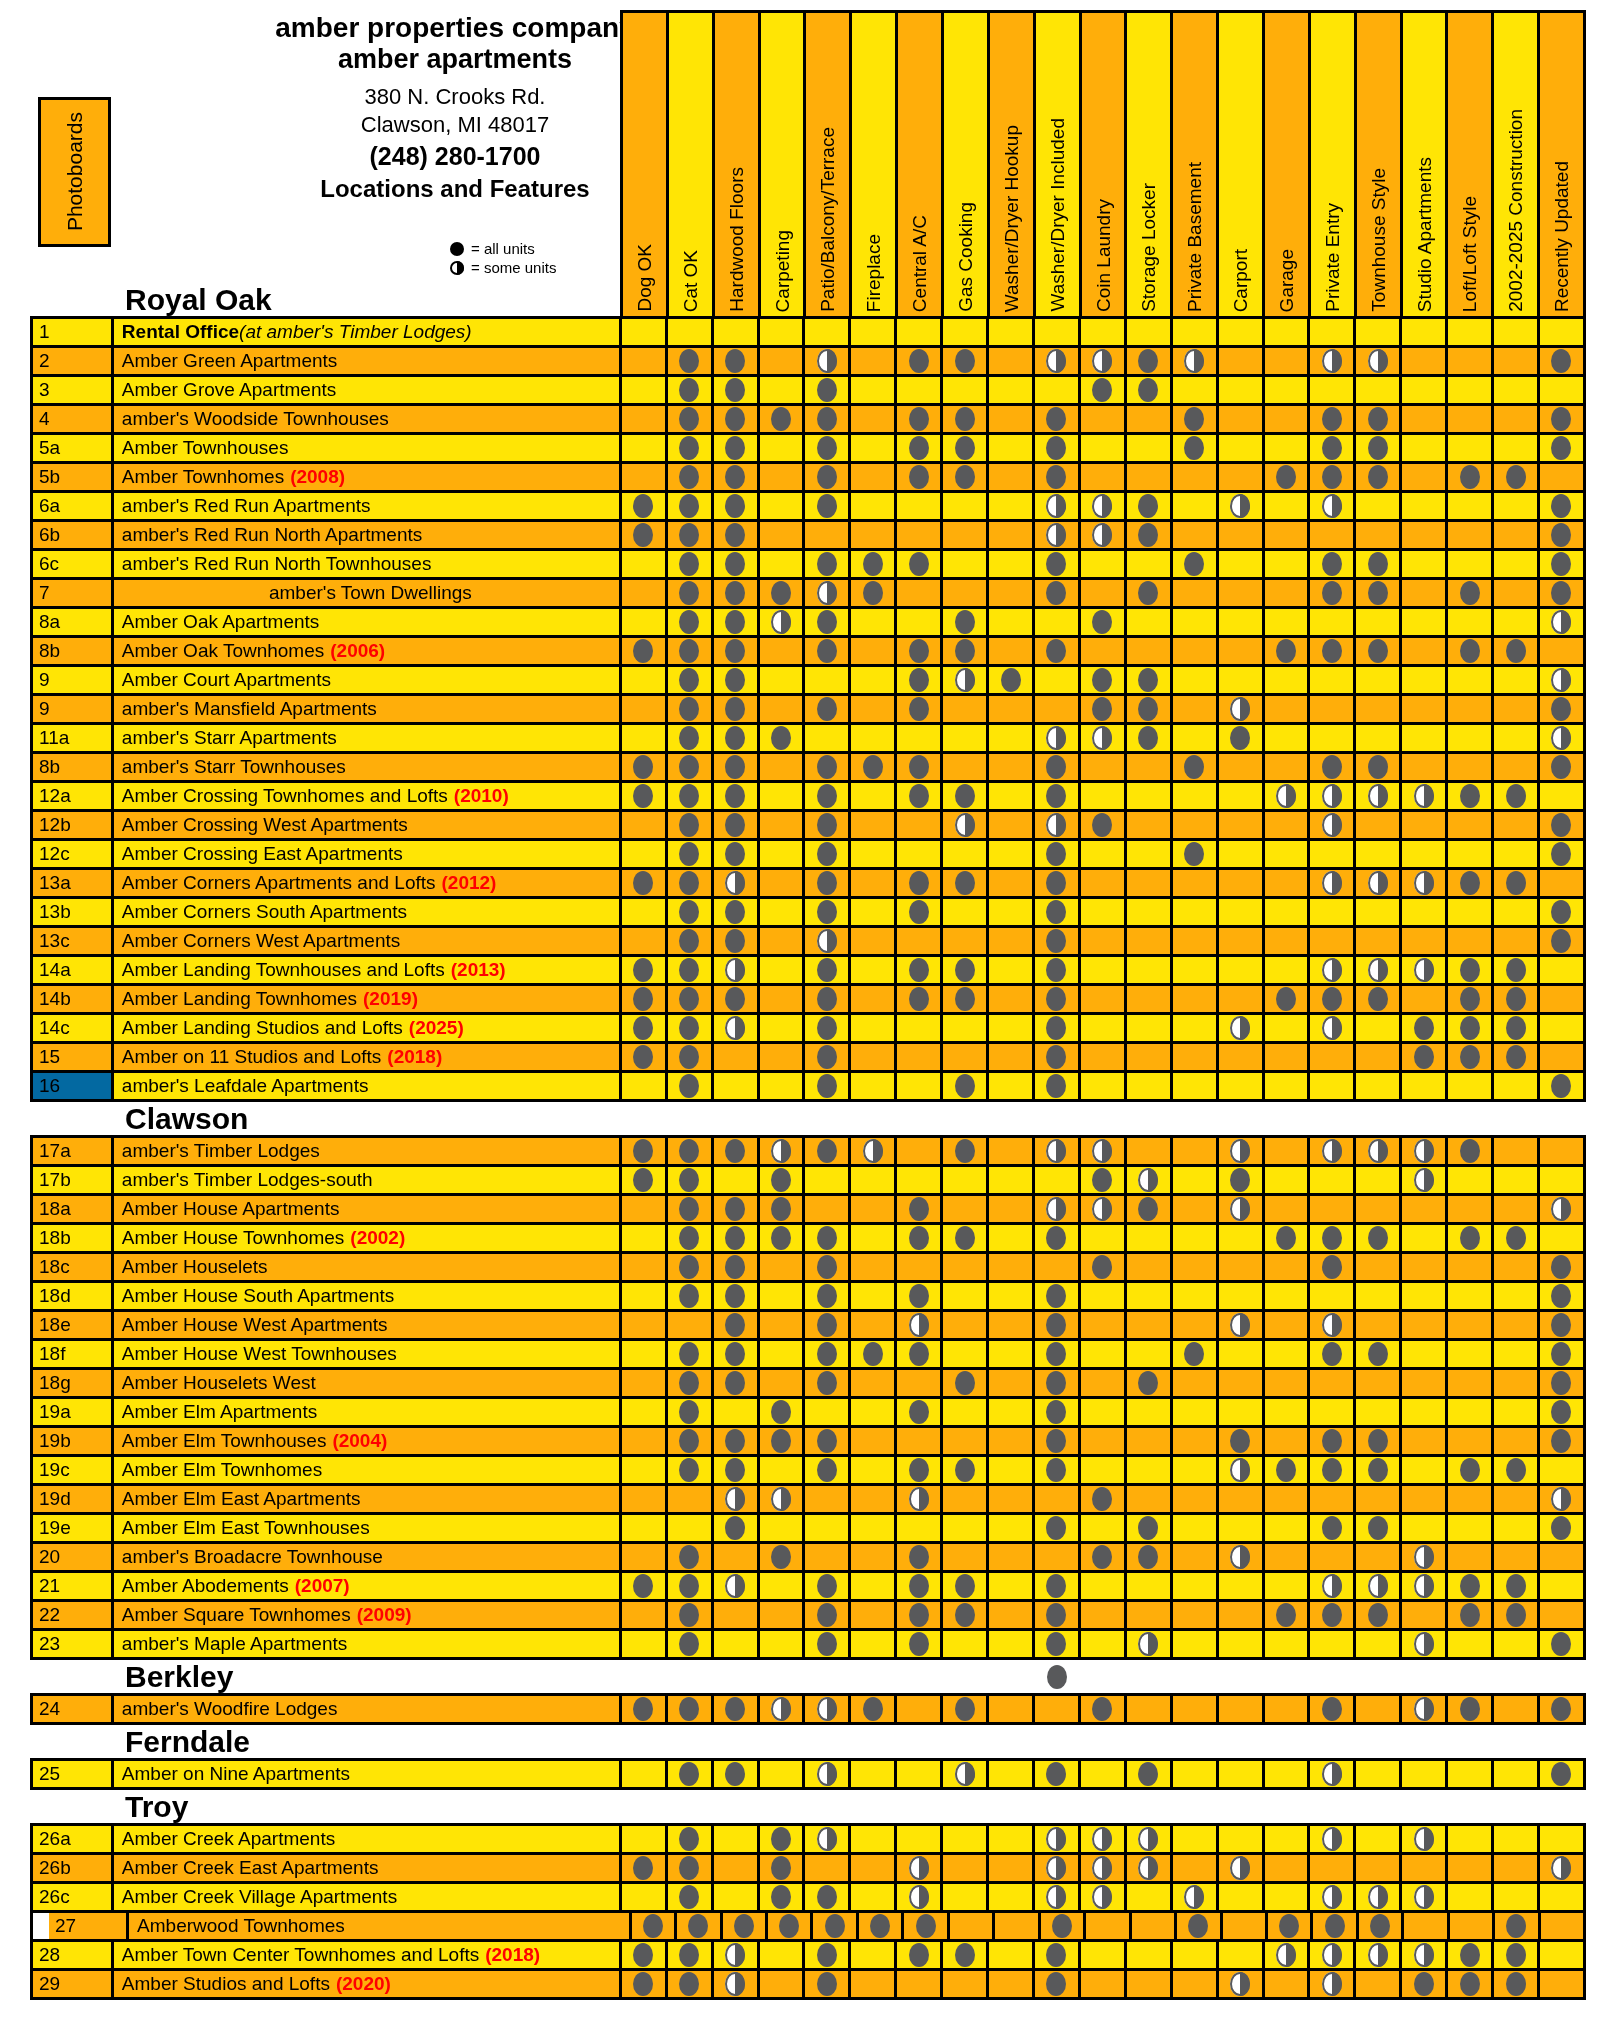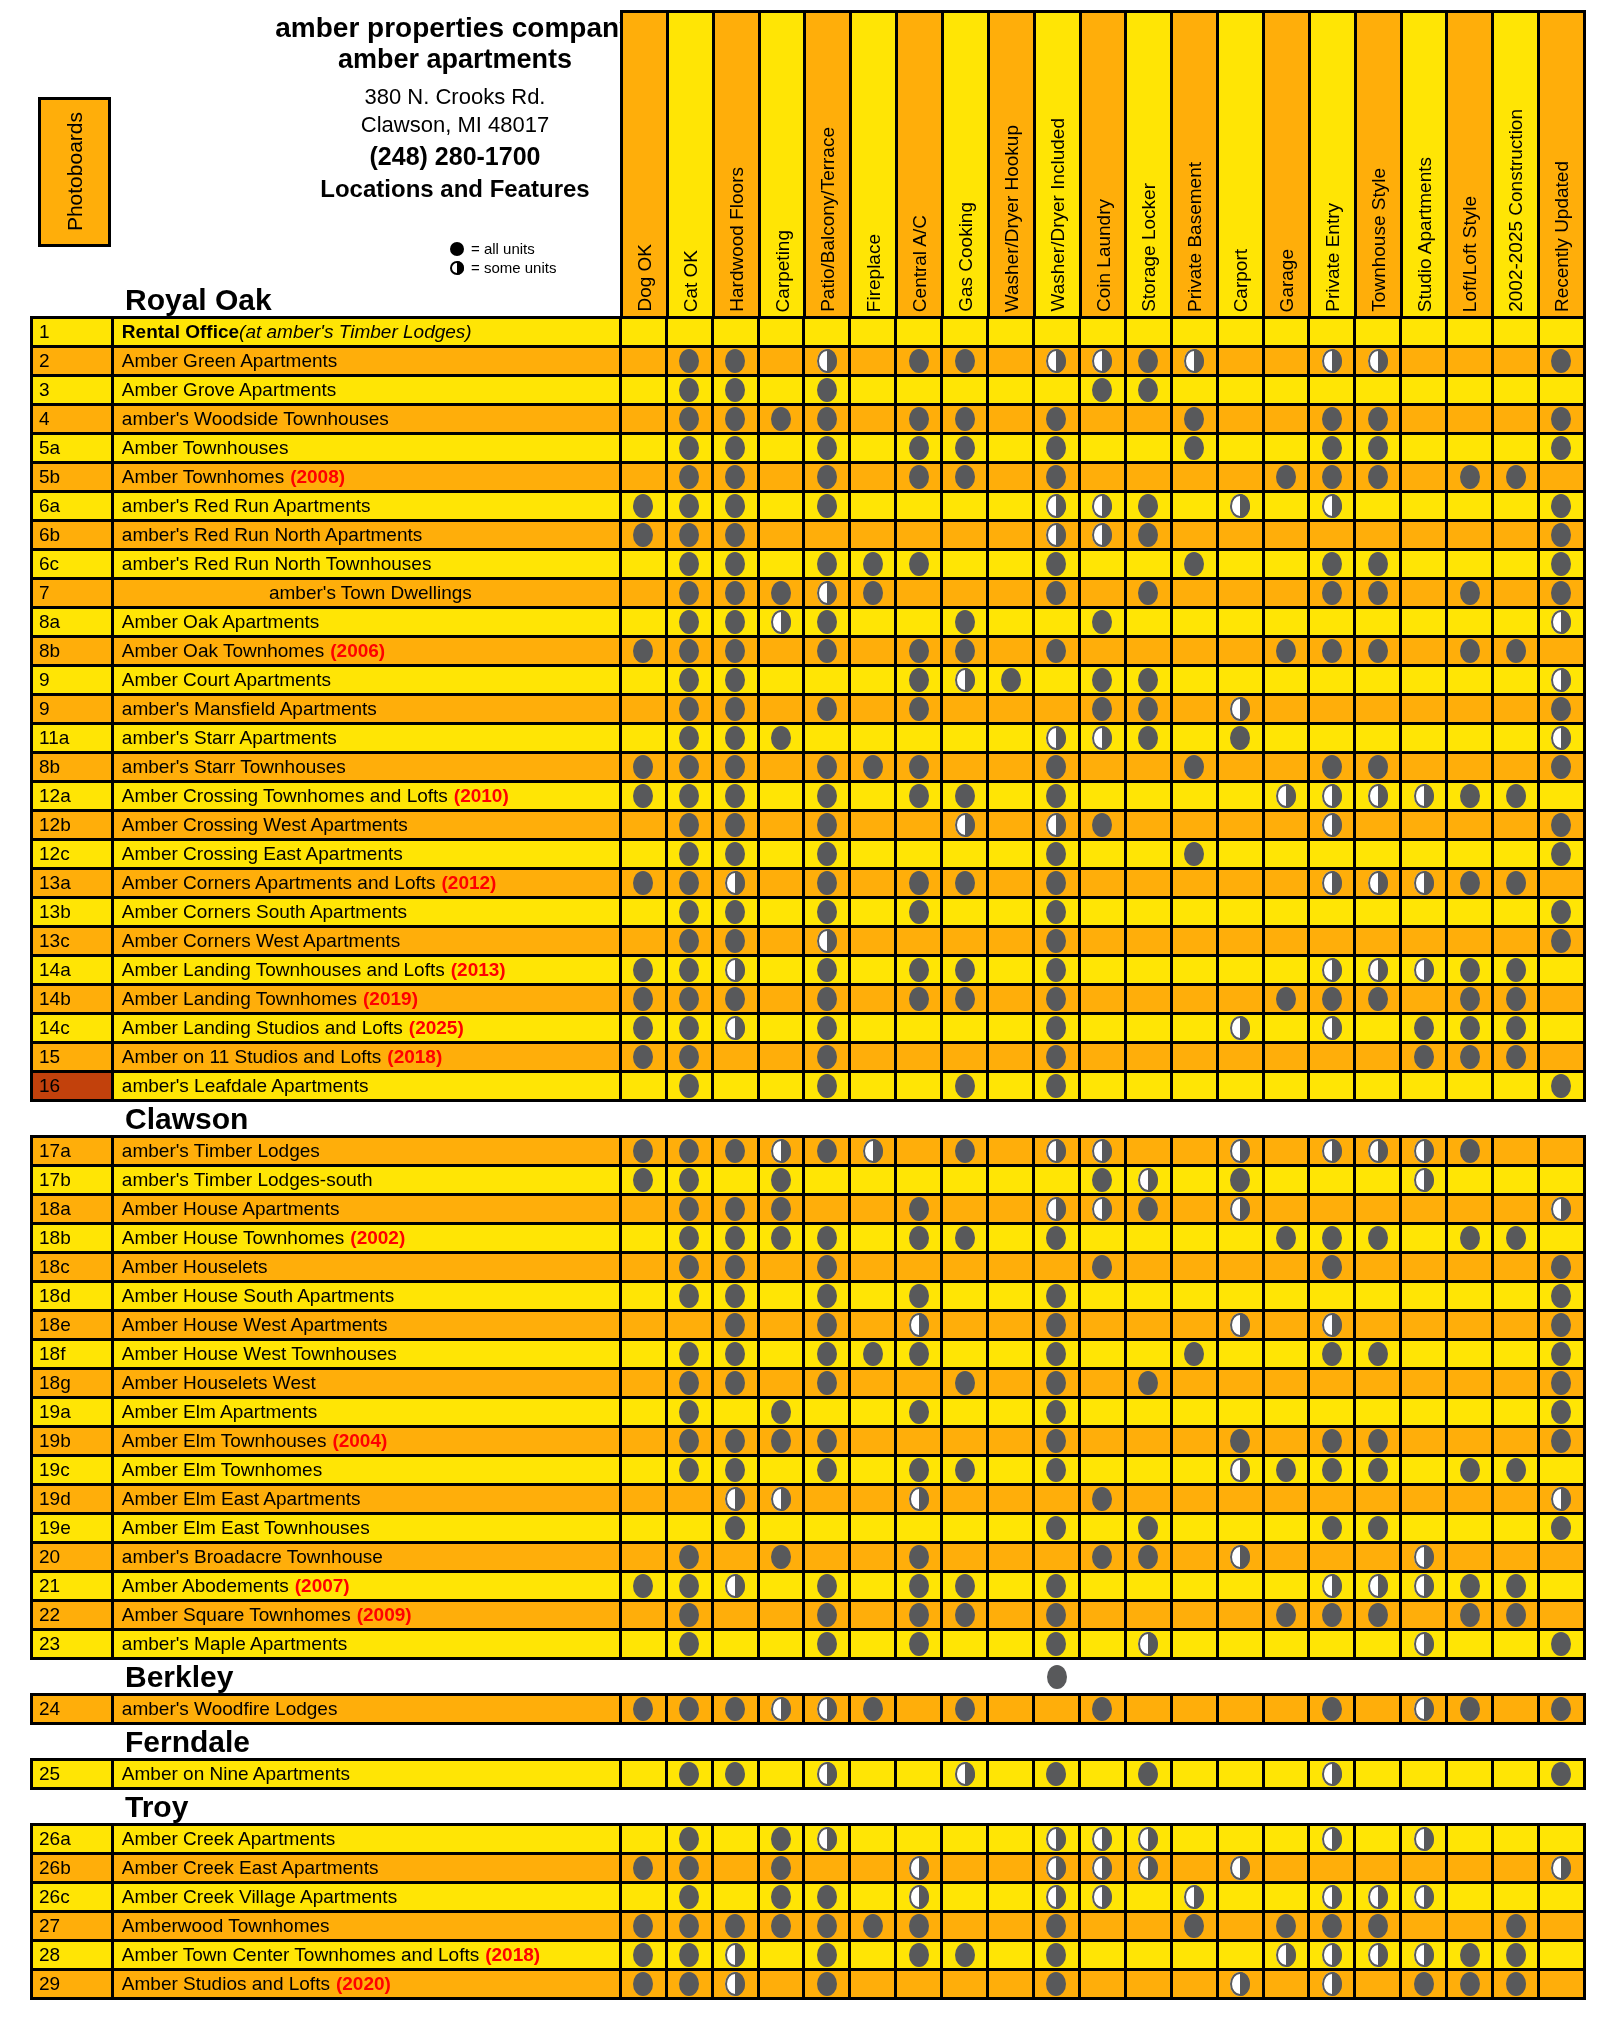--- a/index.html
+++ b/index.html
@@ -1316,21 +1316,21 @@
       </div>
       <div class="cell cf" style="background: rgb(255, 174, 10);">
         <div class="dot"></div>
       </div>
       <div class="cell cf" style="background: rgb(255, 174, 10);">
         <div class="dot"></div>
       </div>
       <div class="cell cf" style="background: rgb(255, 174, 10);"></div>
     </div>
     <div class="row">
-      <div class="cell cnum" style="background: #c2410c;">16</div>
+      <div class="cell cnum" style="background: #0369a1;">16</div>
       <div class="cell cname" style="background: rgb(255, 229, 5);">
         <span>amber's Leafdale Apartments</span>
       </div>
       <div class="cell cf" style="background: rgb(255, 229, 5);"></div>
       <div class="cell cf" style="background: rgb(255, 229, 5);">
         <div class="dot"></div>
       </div>
       <div class="cell cf" style="background: rgb(255, 229, 5);"></div>
       <div class="cell cf" style="background: rgb(255, 229, 5);"></div>
       <div class="cell cf" style="background: rgb(255, 229, 5);">
@@ -2387,21 +2387,21 @@
         <div class="dot half"></div>
       </div>
       <div class="cell cf" style="background: rgb(255, 229, 5);">
         <div class="dot half"></div>
       </div>
       <div class="cell cf" style="background: rgb(255, 229, 5);"></div>
       <div class="cell cf" style="background: rgb(255, 229, 5);"></div>
       <div class="cell cf" style="background: rgb(255, 229, 5);"></div>
     </div>
     <div class="row">
-      <div class="cell cnum" style="background: rgb(255, 174, 10);">27</div>
+      <div class="cell cnum" style="background: rgb(255, 174, 10); margin-left: 16px;">27</div>
       <div class="cell cname" style="background: rgb(255, 174, 10);">
         <span>Amberwood Townhomes</span>
       </div>
       <div class="cell cf" style="background: rgb(255, 174, 10);">
         <div class="dot"></div>
       </div>
       <div class="cell cf" style="background: rgb(255, 174, 10);">
         <div class="dot"></div>
       </div>
       <div class="cell cf" style="background: rgb(255, 174, 10);">

